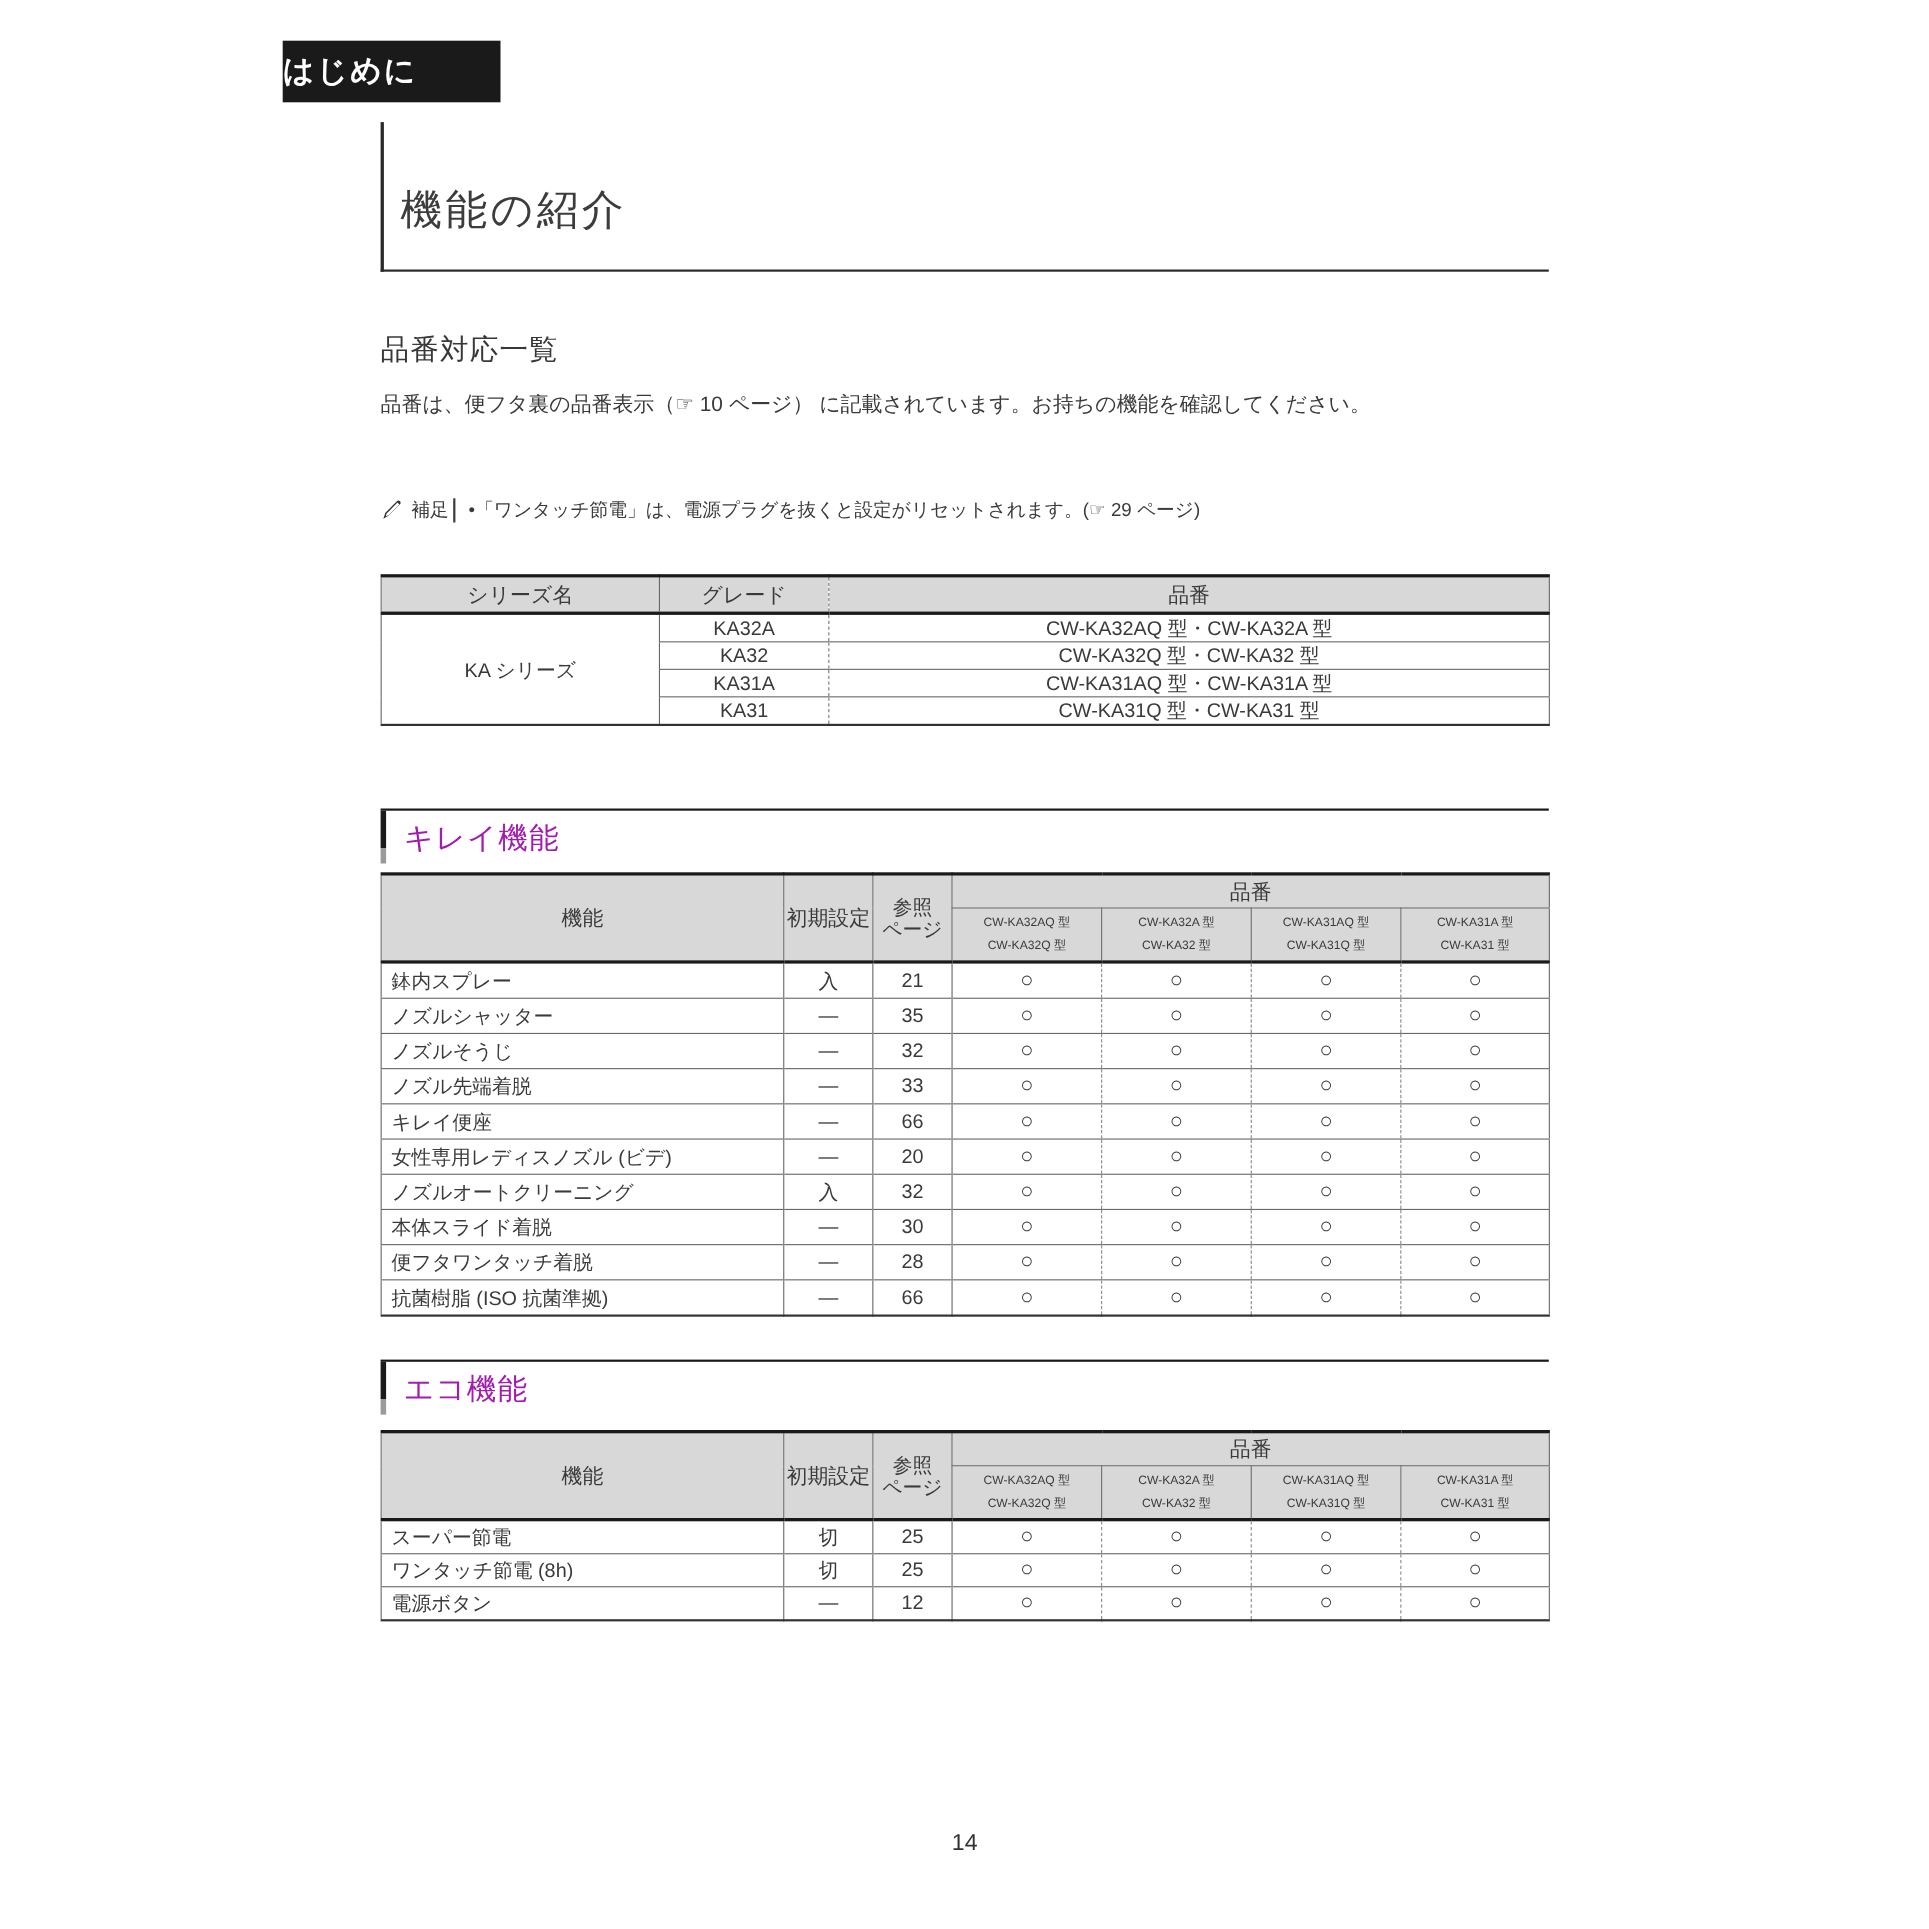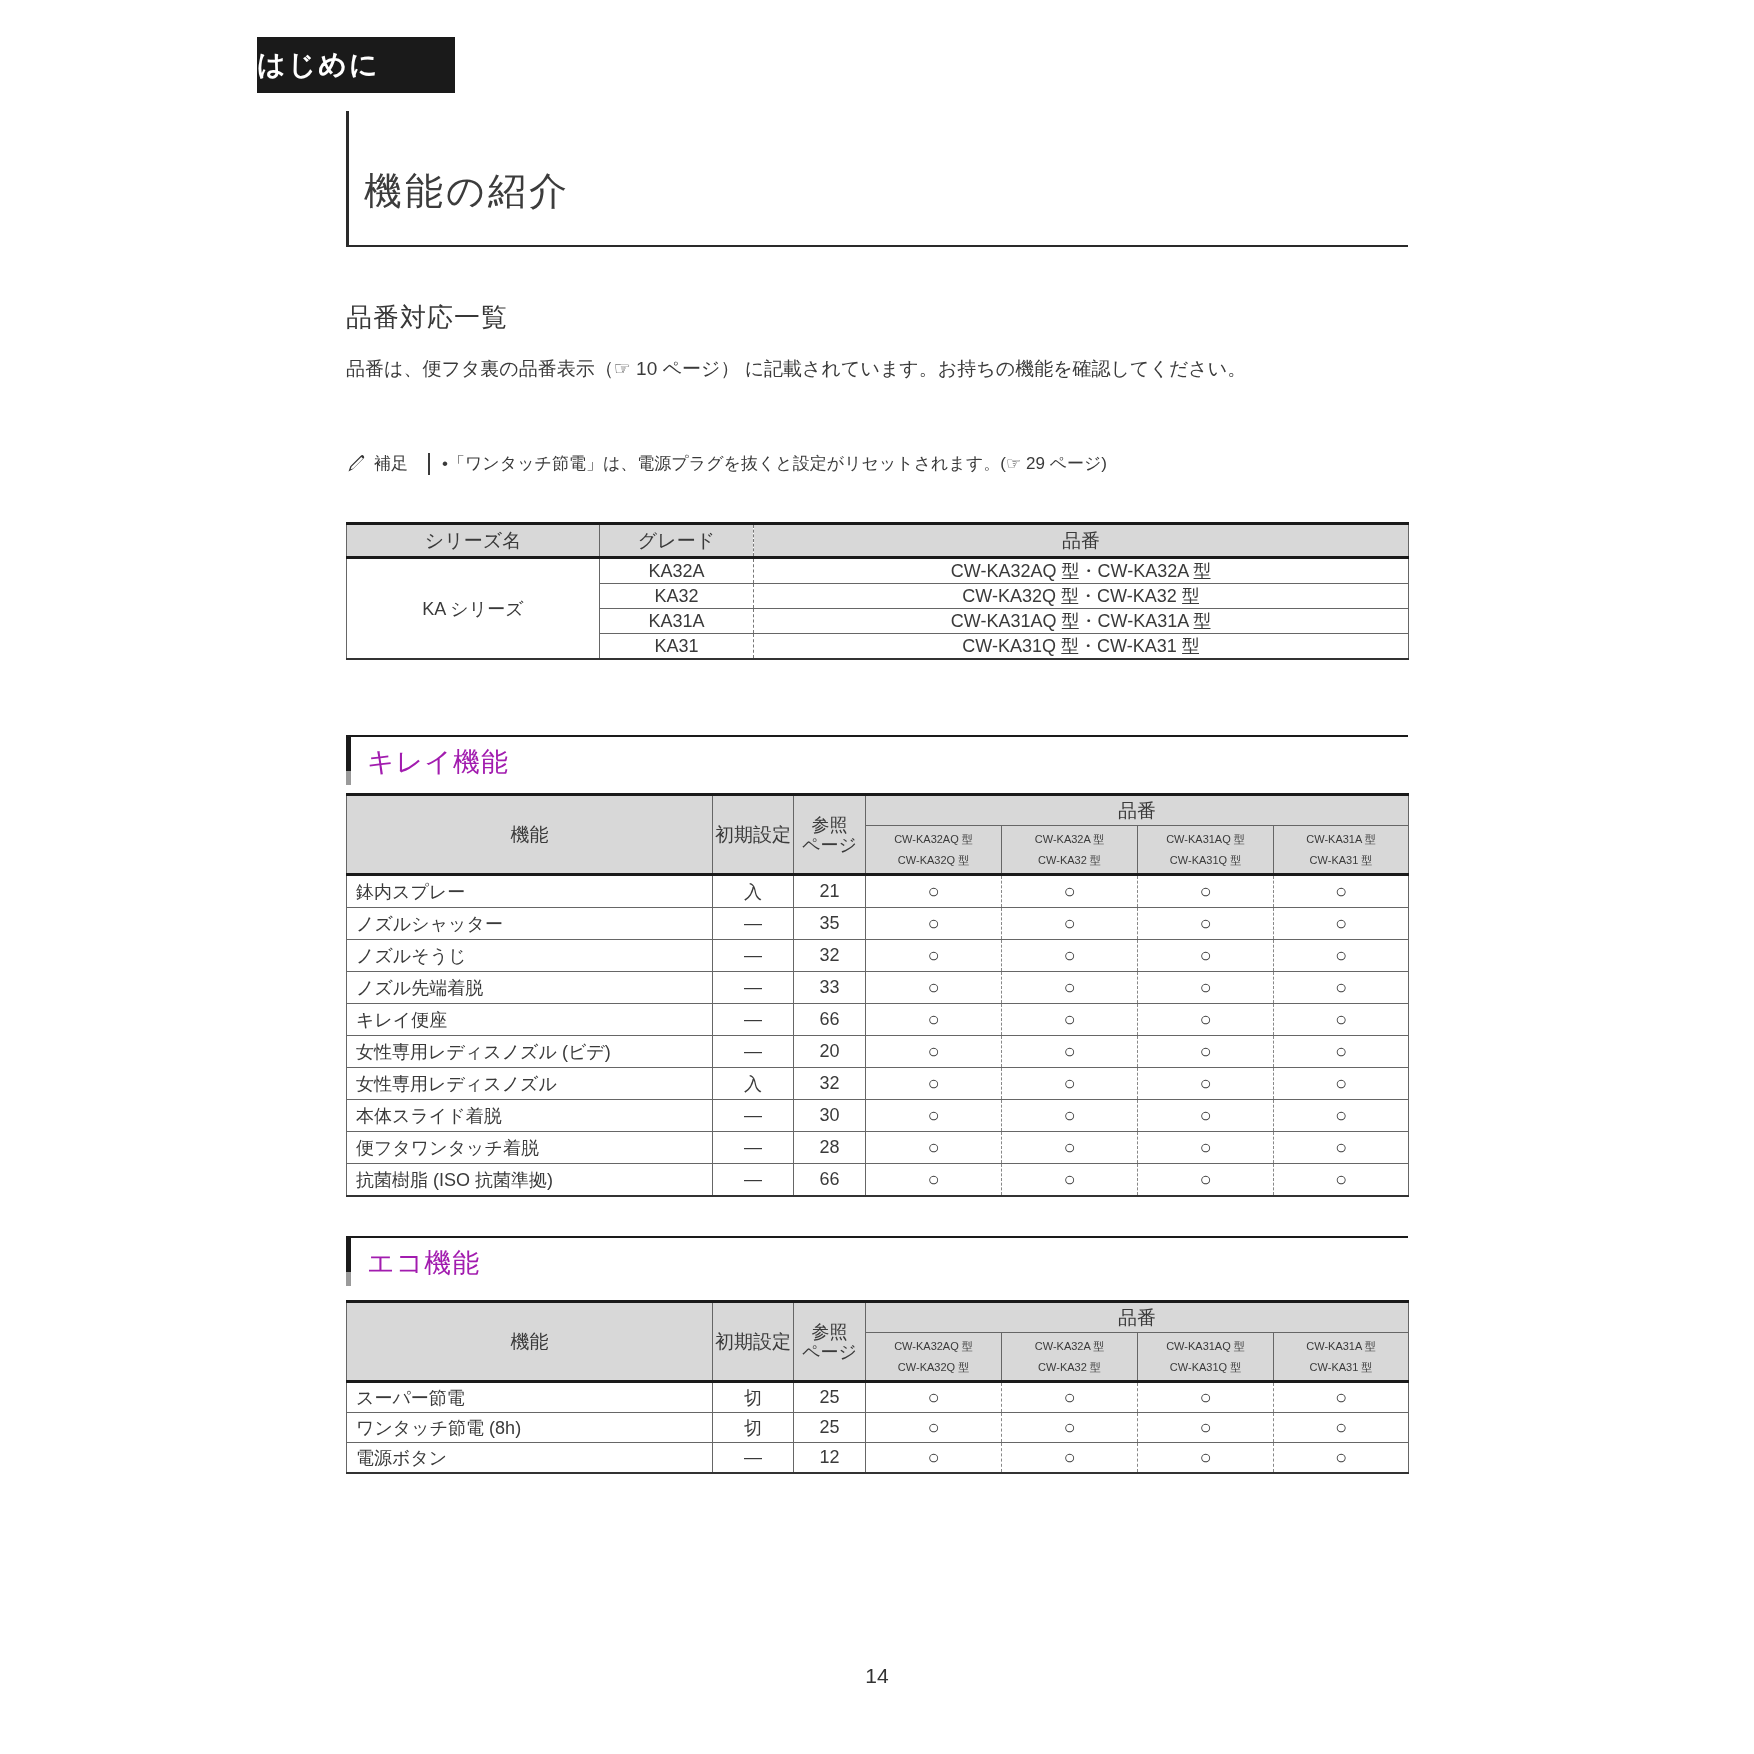--- a/index.html
+++ b/index.html
@@ -31,21 +31,21 @@
   }
   .intro-body{
     position:absolute;left:346px;top:352px;width:1080px;
     font-size:19px;line-height:34px;color:#3a3a3a;
   }
   .note-line{
     position:absolute;left:346px;top:452px;display:flex;align-items:center;
     font-size:17px;color:#3a3a3a;
   }
   .note-line .pencil{width:20px;height:20px;margin-right:8px;flex:0 0 auto;}
-  .note-line .note-label{margin-right:20px;}
+  .note-line .note-label{margin-right:4px;}
   .note-line .note-divider{
     display:inline-block;width:0;height:22px;border-left:2px solid #3a3a3a;margin-right:12px;
   }
   
   table{border-collapse:collapse;table-layout:fixed;}
   th,td{padding:0;font-weight:400;overflow:hidden;white-space:nowrap;}
   
   .series-table{
     position:absolute;left:346px;top:522px;width:1062px;
     border-top:3px solid #1a1a1a;border-bottom:2px solid #333;
@@ -259,21 +259,21 @@
         <tr>
           <td class="feature-cell">女性専用レディスノズル (ビデ)</td>
           <td class="center v-solid">—</td>
           <td class="center v-solid">20</td>
           <td class="mark-cell first-mark">○</td>
           <td class="mark-cell">○</td>
           <td class="mark-cell">○</td>
           <td class="mark-cell">○</td>
         </tr>
         <tr>
-          <td class="feature-cell">女性専用レディスノズル</td>
+          <td class="feature-cell">ノズルオートクリーニング</td>
           <td class="center v-solid">入</td>
           <td class="center v-solid">32</td>
           <td class="mark-cell first-mark">○</td>
           <td class="mark-cell">○</td>
           <td class="mark-cell">○</td>
           <td class="mark-cell">○</td>
         </tr>
         <tr>
           <td class="feature-cell">本体スライド着脱</td>
           <td class="center v-solid">—</td>

